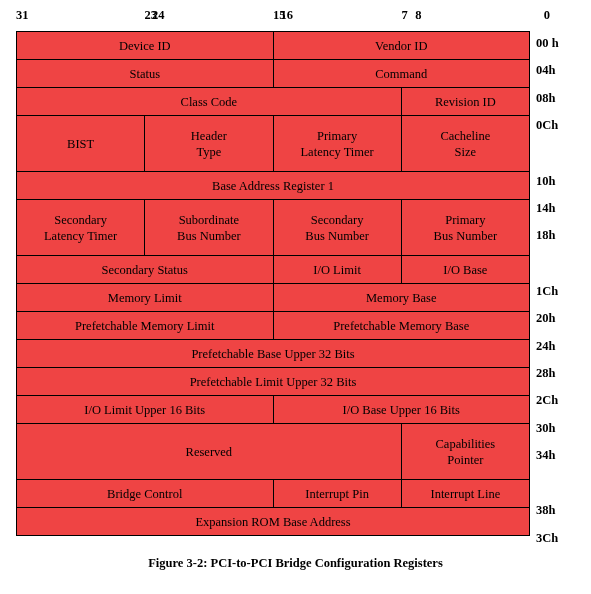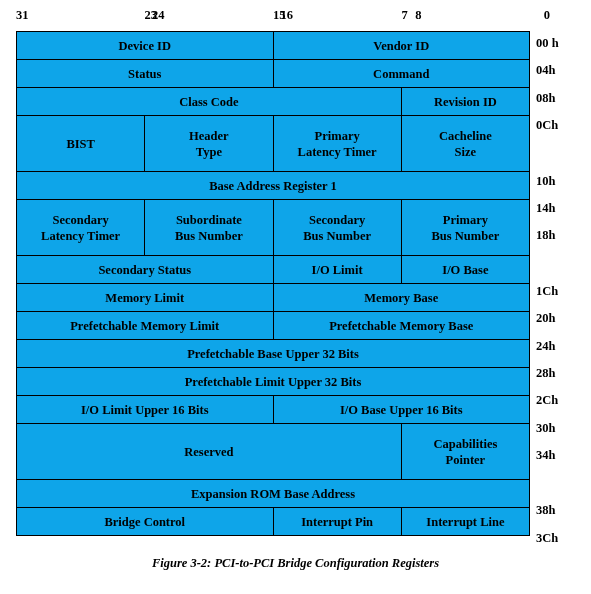--- a/index.html
+++ b/index.html
@@ -49,26 +49,26 @@
     top: 31px;
     width: 514px;
     border-collapse: collapse;
     table-layout: fixed;
   }
   #register-table td {
     border: 1.2px solid #000000;
     text-align: center;
     vertical-align: middle;
     font-size: 12.5px;
-    font-weight: bold;
+    font-weight: normal;
     line-height: 1.28;
     padding: 3px 2px;
     font-family: "Liberation Serif", "DejaVu Serif", serif;
     white-space: pre-line;
-    background: #0ea5e9;
+    background: #ef4444;
   }
   tr.r-single td { height: 21px; }
   tr.r-double td { height: 49px; }
 
   
   #offset-column {
     position: absolute;
     left: 536px;
     top: 31px;
     width: 55px;
@@ -91,21 +91,20 @@
   
   #figure-caption {
     position: absolute;
     left: 0;
     top: 556px;
     width: 591px;
     text-align: center;
     font-size: 12.5px;
     font-weight: bold;
     font-family: "Liberation Serif", "DejaVu Serif", serif;
-    font-style: italic;
   }
 </style>
 </head>
 <body>
 
 <div id="figure-root">
 
   <div id="bit-ruler">
       <span class="bit-label l" style="left: 0%;">31</span>
       <span class="bit-label r" style="left: 25%;">24</span>
@@ -181,26 +180,26 @@
         <tr class="r-single">
           <td colspan="2">I/O Limit Upper 16 Bits</td>
           <td colspan="2">I/O Base Upper 16 Bits</td>
         </tr>
         <tr class="r-double">
           <td colspan="3">Reserved</td>
           <td colspan="1">Capabilities
 Pointer</td>
         </tr>
         <tr class="r-single">
-          <td colspan="4">Expansion ROM Base Address</td>
-        </tr>
-        <tr class="r-single">
           <td colspan="2">Bridge Control</td>
           <td colspan="1">Interrupt Pin</td>
           <td colspan="1">Interrupt Line</td>
+        </tr>
+        <tr class="r-single">
+          <td colspan="4">Expansion ROM Base Address</td>
         </tr>
       </tbody>
   </table>
 
   <div id="offset-column">
       <div class="offset-cell single">00 h</div>
       <div class="offset-cell single">04h</div>
       <div class="offset-cell single">08h</div>
       <div class="offset-cell double">0Ch</div>
       <div class="offset-cell single">10h</div>

